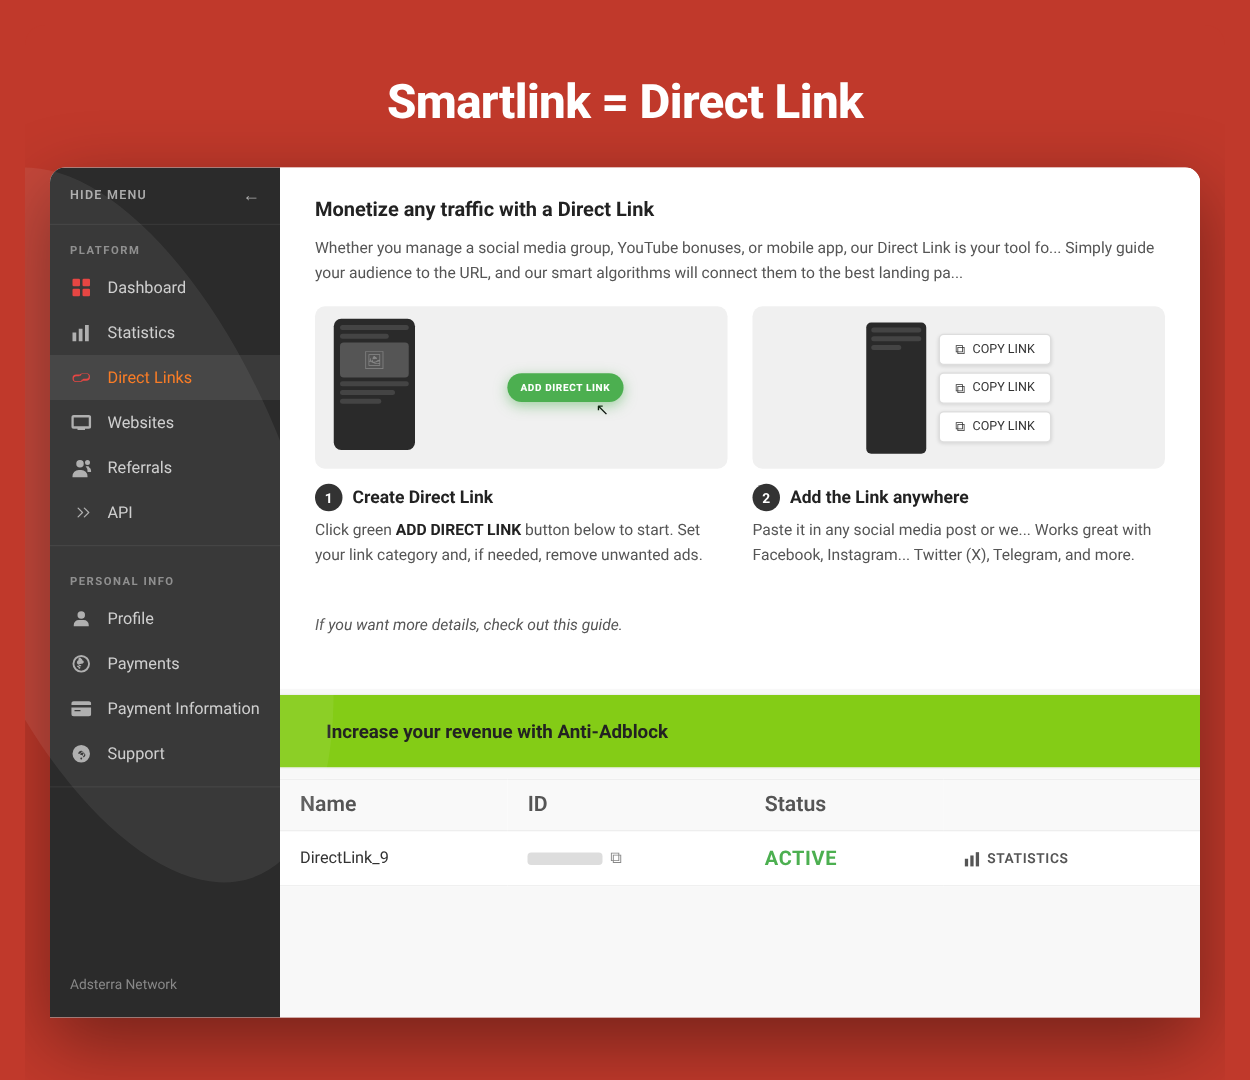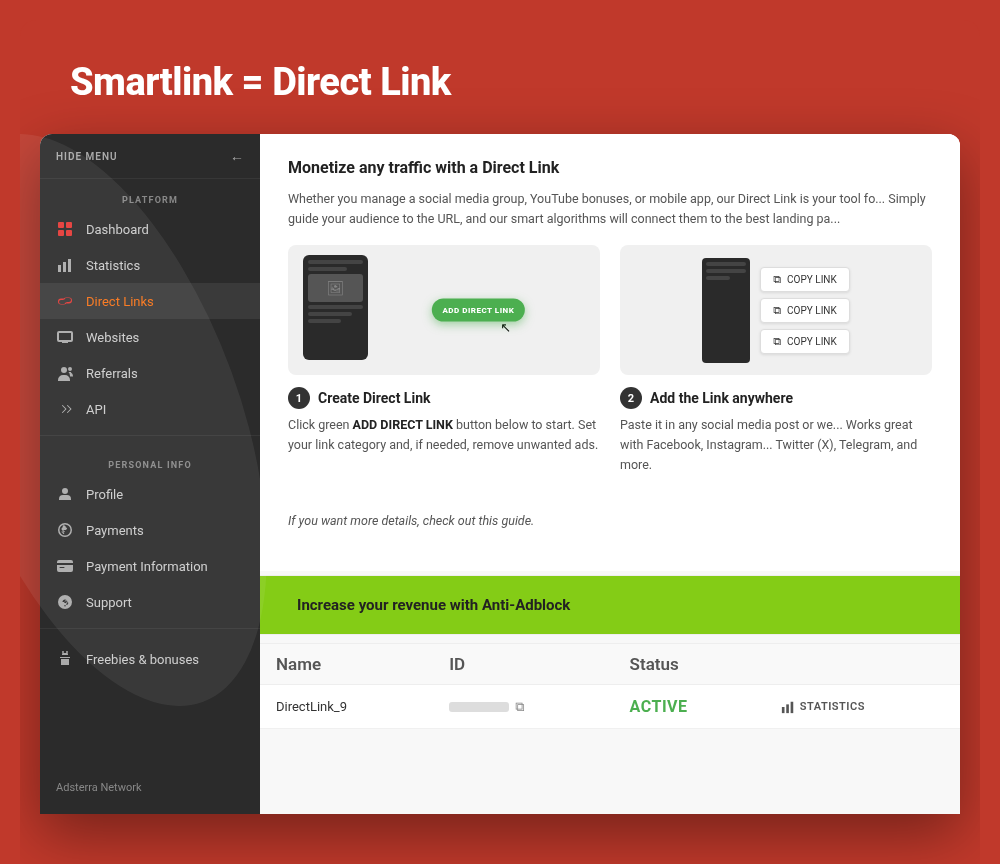--- a/index.html
+++ b/index.html
@@ -30,21 +30,21 @@
       left: -60px;
       top: 100px;
       width: 280px;
       height: 600px;
       background: rgba(255,255,255,0.07);
       border-radius: 50%;
       transform: rotate(-20deg);
     }
 
     .page-title-area {
-      text-align: left;
+      text-align: center;
       padding: 20px 30px 30px 30px;
     }
 
     .page-title-area h1 {
       color: #fff;
       font-size: 38px;
       font-weight: 800;
       letter-spacing: -0.5px;
     }
 
@@ -52,21 +52,21 @@
       display: flex;
       background: #fff;
       border-radius: 12px 12px 0 0;
       overflow: hidden;
       min-height: 680px;
       box-shadow: 0 20px 60px rgba(0,0,0,0.4);
     }
 
     
     .sidebar {
-      width: 220px;
+      width: 184px;
       background: #2b2b2b;
       flex-shrink: 0;
       display: flex;
       flex-direction: column;
       padding-bottom: 10px;
     }
 
     .sidebar-header {
       display: flex;
       align-items: center;
@@ -88,21 +88,20 @@
       font-size: 14px;
     }
 
     .sidebar-section-label {
       color: #888;
       font-size: 9px;
       font-weight: 700;
       letter-spacing: 1.2px;
       text-transform: uppercase;
       padding: 16px 16px 6px 16px;
-      text-align: center;
     }
 
     .sidebar-item {
       display: flex;
       align-items: center;
       gap: 12px;
       padding: 9px 16px;
       color: #ccc;
       font-size: 13px;
       cursor: pointer;
@@ -492,28 +491,20 @@
         <span class="icon" style="color:#aaa">
           <svg viewBox="0 0 16 16" fill="currentColor">
               <path d="M8 1a7 7 0 1 0 0 14A7 7 0 0 0 8 1zm0 11.5a.75.75 0 1 1 0-1.5.75.75 0 0 1 0 1.5zm.75-3.5h-1.5V9c0-1.1.9-2 2-2s2 .9 2 2c0 .74-.43 1.37-1.05 1.68L9.25 11v-2.5c.45-.21.75-.66.75-1.18A.75.75 0 0 0 8 7.25a.75.75 0 0 0-.75.75H5.5C5.5 6.56 6.62 5.5 8 5.5s2.5 1.06 2.5 2.5c0 .8-.37 1.51-.96 1.98v.52z"></path>
             </svg>
         </span>
         <span>Support</span>
       </div>
 
       <div class="sidebar-divider"></div>
 
-      <div class="sidebar-item" style="margin-top:4px">
-        <span class="icon" style="color:#aaa">
-          <svg viewBox="0 0 16 16" fill="currentColor">
-              <path d="M3 6v1h10V6H3zm1 2v6h8V8H4zm2-6a1 1 0 1 0 0-2 1 1 0 0 0 0 2zm4 0a1 1 0 1 0 0-2 1 1 0 0 0 0 2zM6 2h4a1 1 0 0 1 1 1v1H5V3a1 1 0 0 1 1-1z"></path>
-            </svg>
-        </span>
-        <span>Freebies &amp; bonuses</span>
-      </div>
 
       <div class="sidebar-brand" style="margin-top:auto; padding-top:16px;">
         <span>Adsterra Network</span>
       </div>
     </div>
 
     <div class="main-content">
 
       <div class="content-section">
         <h2>Monetize any traffic with a Direct Link</h2>

